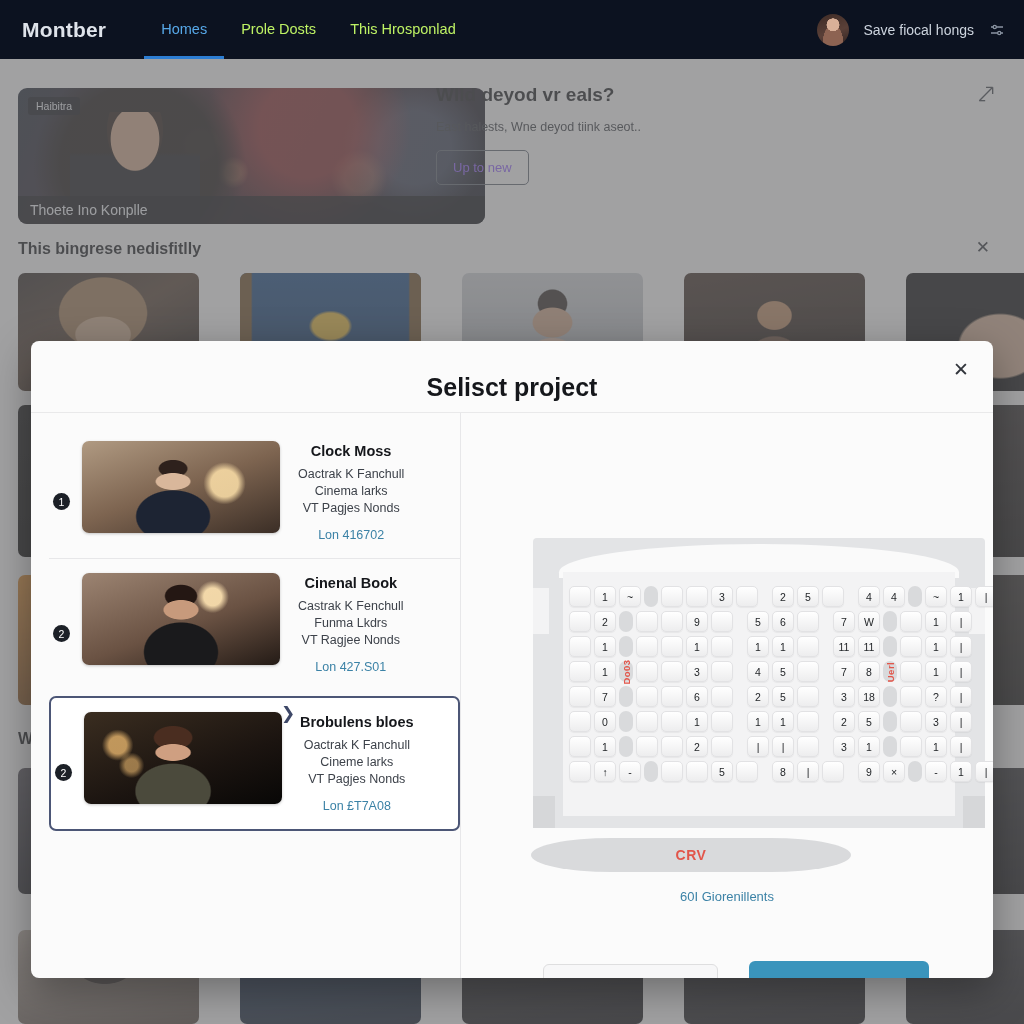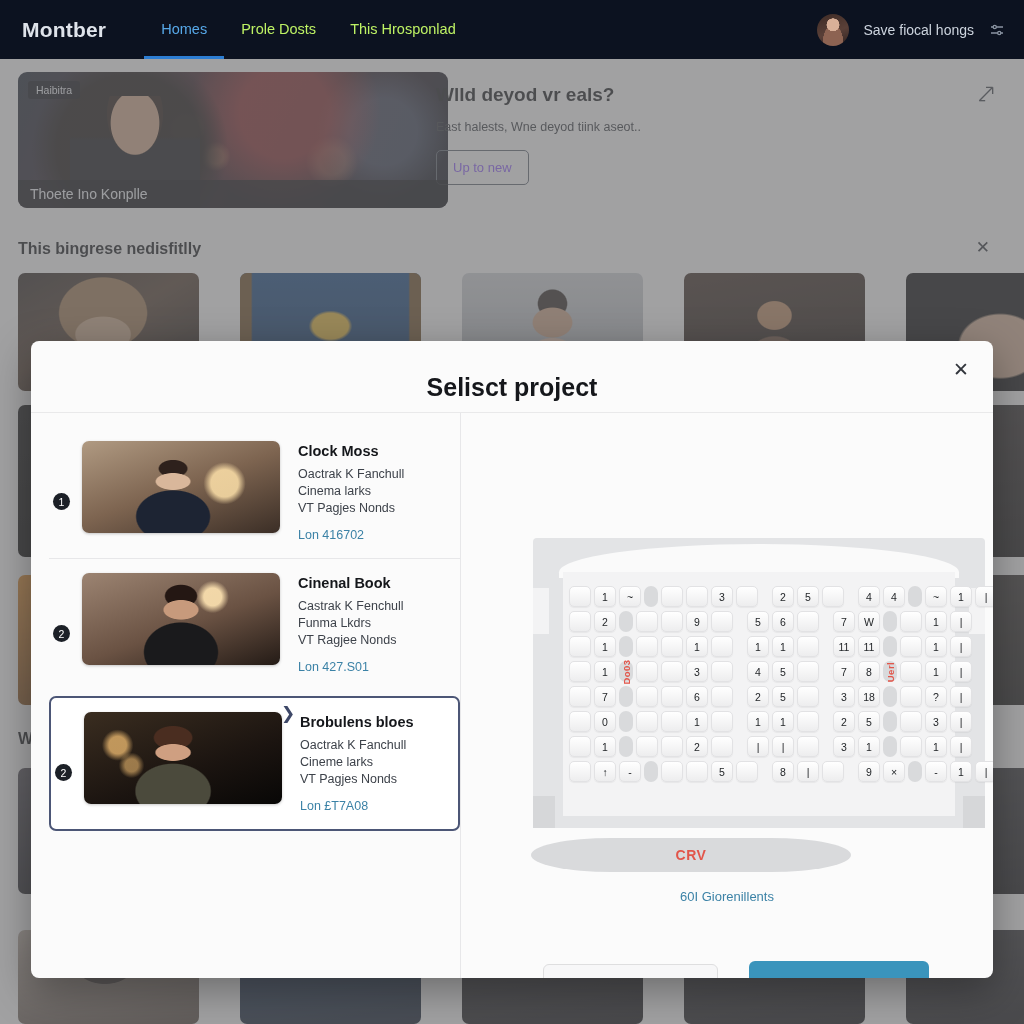--- a/index.html
+++ b/index.html
@@ -55,22 +55,22 @@
   
   .page-dim {
     position: absolute; top: 59px; left: 0;
     width: 1024px; height: 965px;
     background: rgba(110,110,112,.62);
     z-index: 3; pointer-events: none;
   }
 
   
   .hero {
-    position: absolute; top: 72px; left: 18px;
-    width: 430px; height: 136px;
+    position: absolute; top: 88px; left: 18px;
+    width: 467px; height: 136px;
     border-radius: 9px; overflow: hidden;
     background: linear-gradient(115deg,#1a2230 0%, #3b1d26 40%, #121722 100%);
   }
   .hero::after {
     content: ""; position: absolute; inset: 0;
     background:
       radial-gradient(circle at 26% 56%, rgba(20,16,14,.95) 0 22%, transparent 30%),
       radial-gradient(circle at 62% 30%, rgba(190,52,48,.55) 0 16%, transparent 34%),
       radial-gradient(circle at 39% 42%, rgba(255,196,120,.35) 0 4%, transparent 7%),
       radial-gradient(circle at 46% 62%, rgba(255,196,120,.3) 0 3%, transparent 6%),
@@ -250,21 +250,21 @@
                 radial-gradient(ellipse at 50% 86%, #1a1a1c 0 26%, transparent 27%),
                 radial-gradient(circle at 66% 26%, rgba(255,228,178,.9) 0 6%, transparent 11%); }
   .t3 { background: linear-gradient(160deg,#3a2d20 0%, #1b1410 60%, #080706 100%); }
   .t3::after { content:""; position:absolute; inset:0;
     background: radial-gradient(ellipse at 45% 44%, #cf9f81 0 11%, transparent 12%),
                 radial-gradient(ellipse at 45% 28%, #4a2d20 0 12%, transparent 13%),
                 radial-gradient(ellipse at 45% 86%, #4b4a3c 0 24%, transparent 25%),
                 radial-gradient(circle at 17% 36%, rgba(255,200,120,.7) 0 5%, transparent 9%),
                 radial-gradient(circle at 24% 58%, rgba(255,200,120,.55) 0 4%, transparent 8%); }
 
-  .proj-info { padding-left: 6px; padding-top: 2px; }
+  .proj-info { padding-left: 6px; padding-top: 2px; text-align: center; }
   .proj-name { font-size: 14.5px; font-weight: bold; color: #15171b; }
   .proj-line { font-size: 12.5px; color: #3d424a; margin-top: 8px; }
   .proj-line.tight { margin-top: 3px; }
   .proj-price { font-size: 12.5px; color: #3b82a6; margin-top: 13px; }
 
   .chev {
     position: absolute; left: 250px; top: 292px;
     color: #3e4868; font-size: 17px; line-height: 1; z-index: 2;
   }
 

